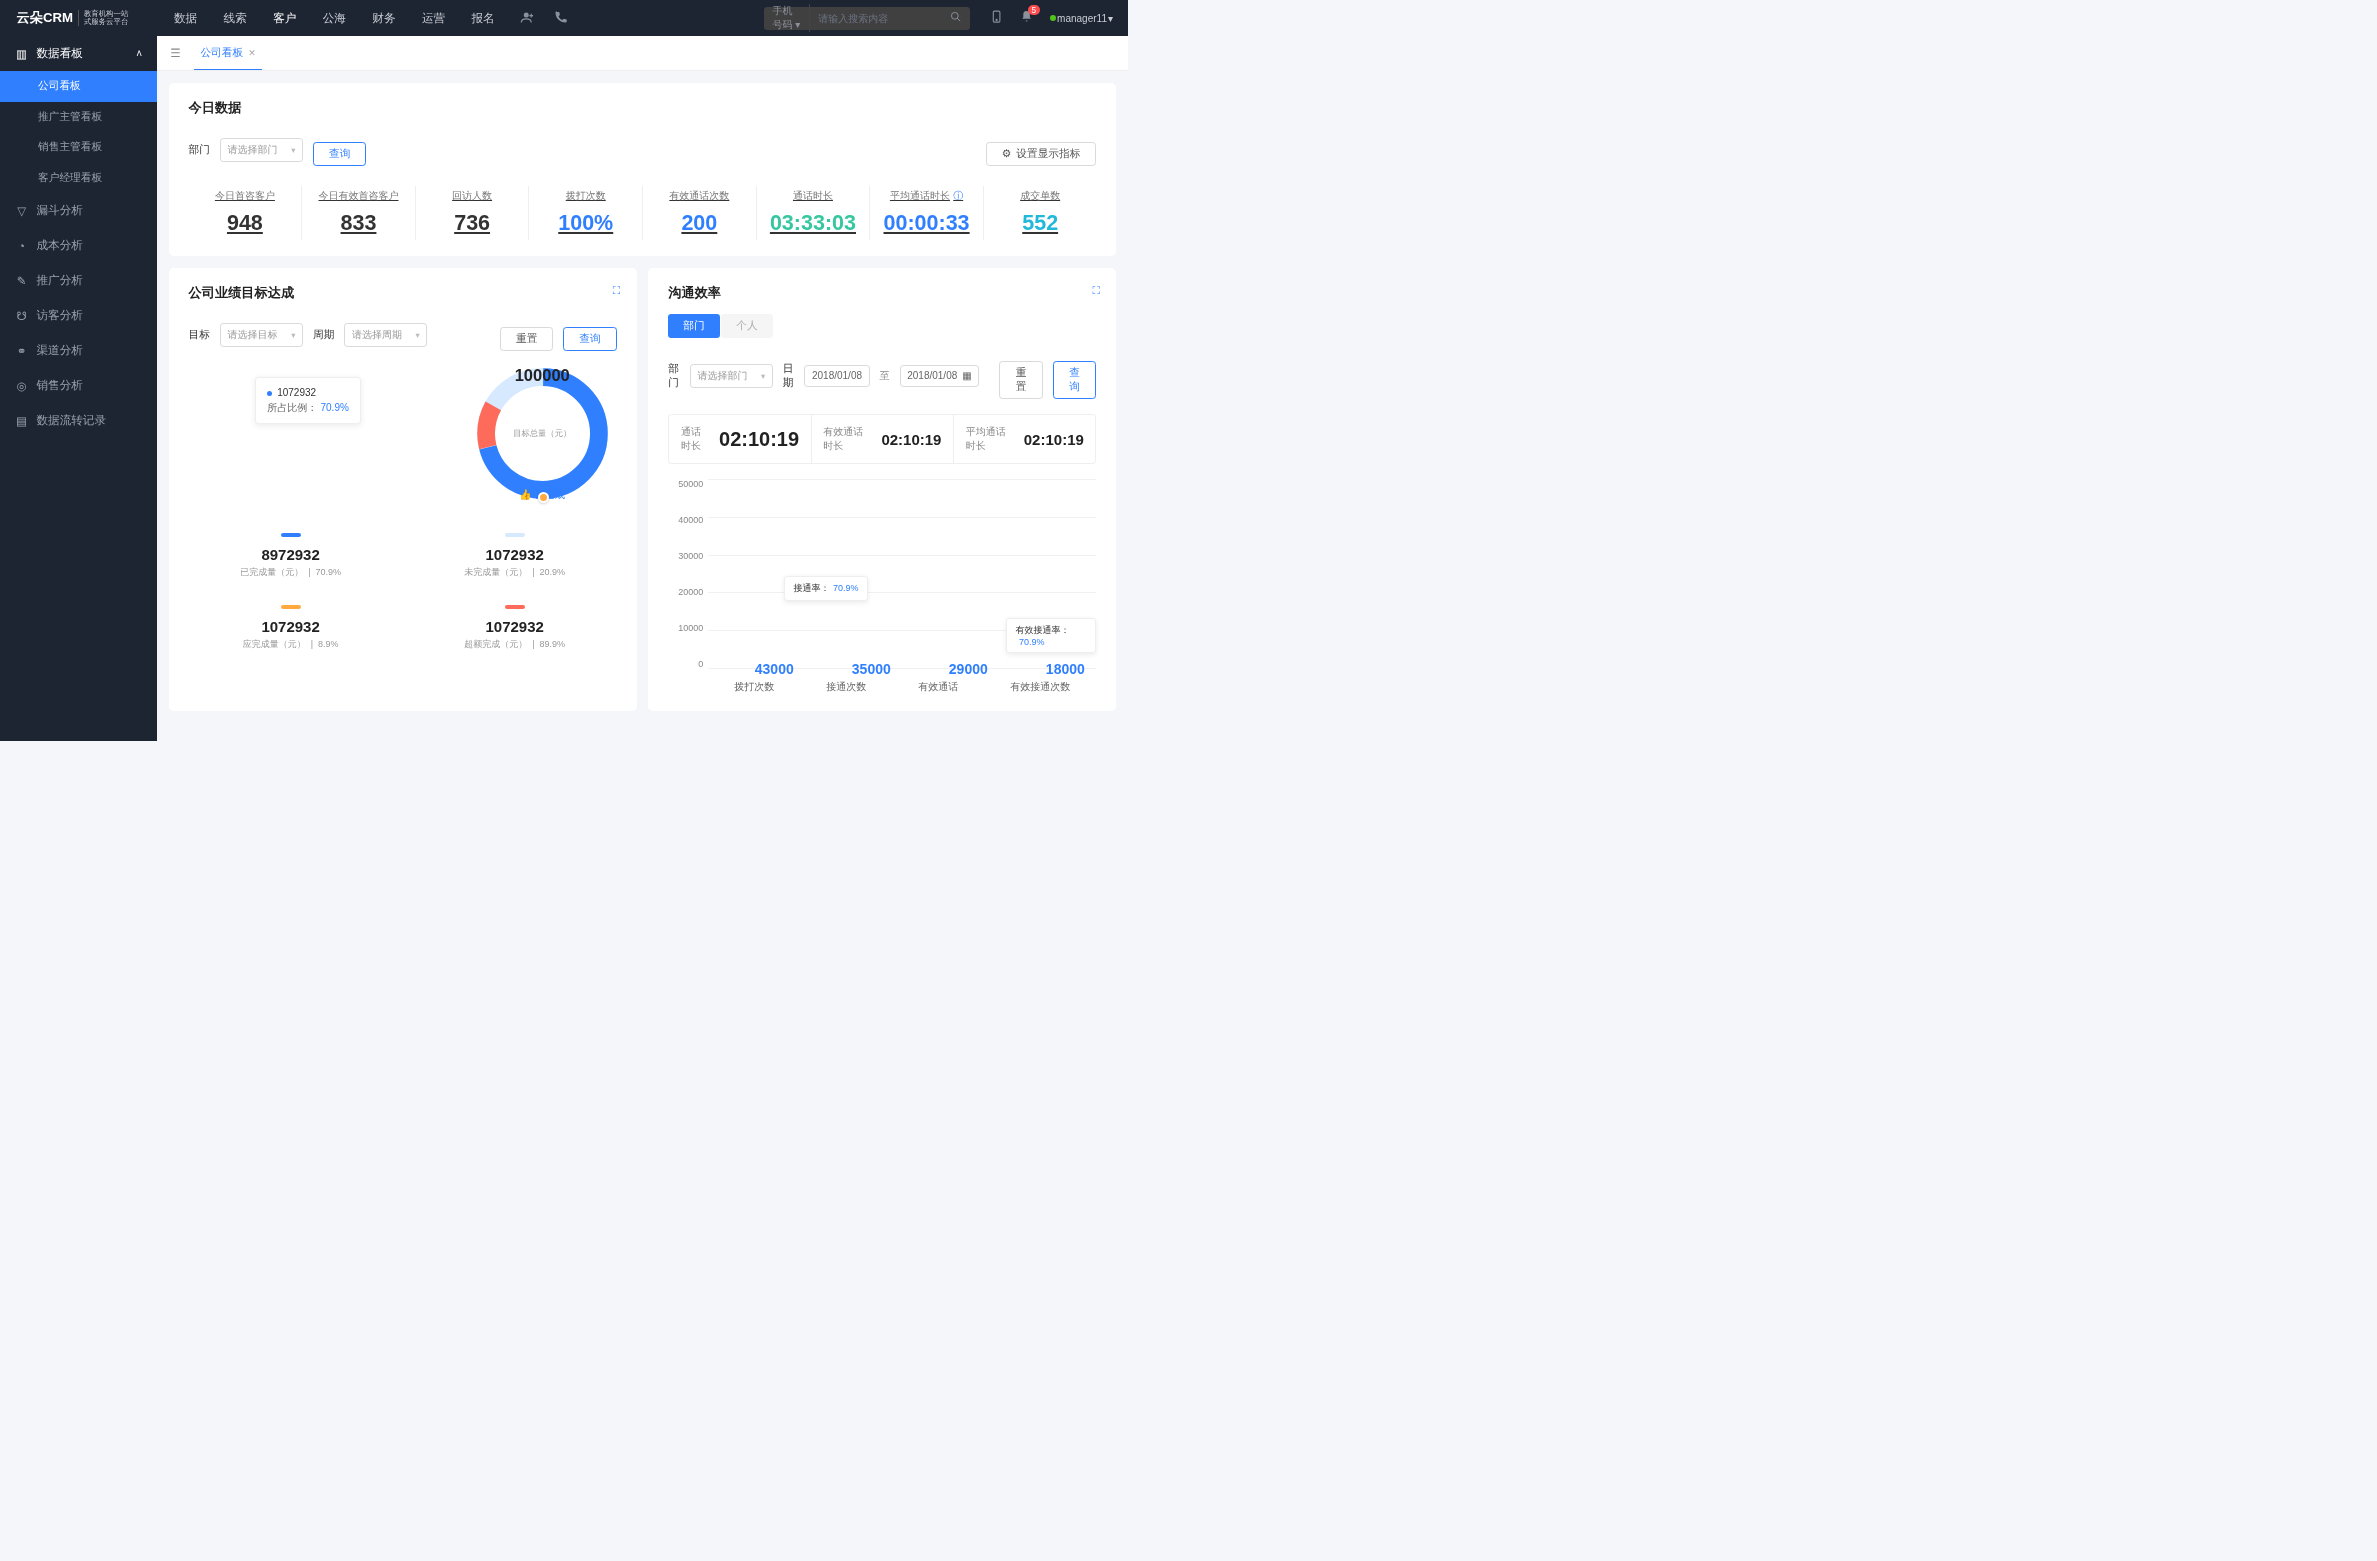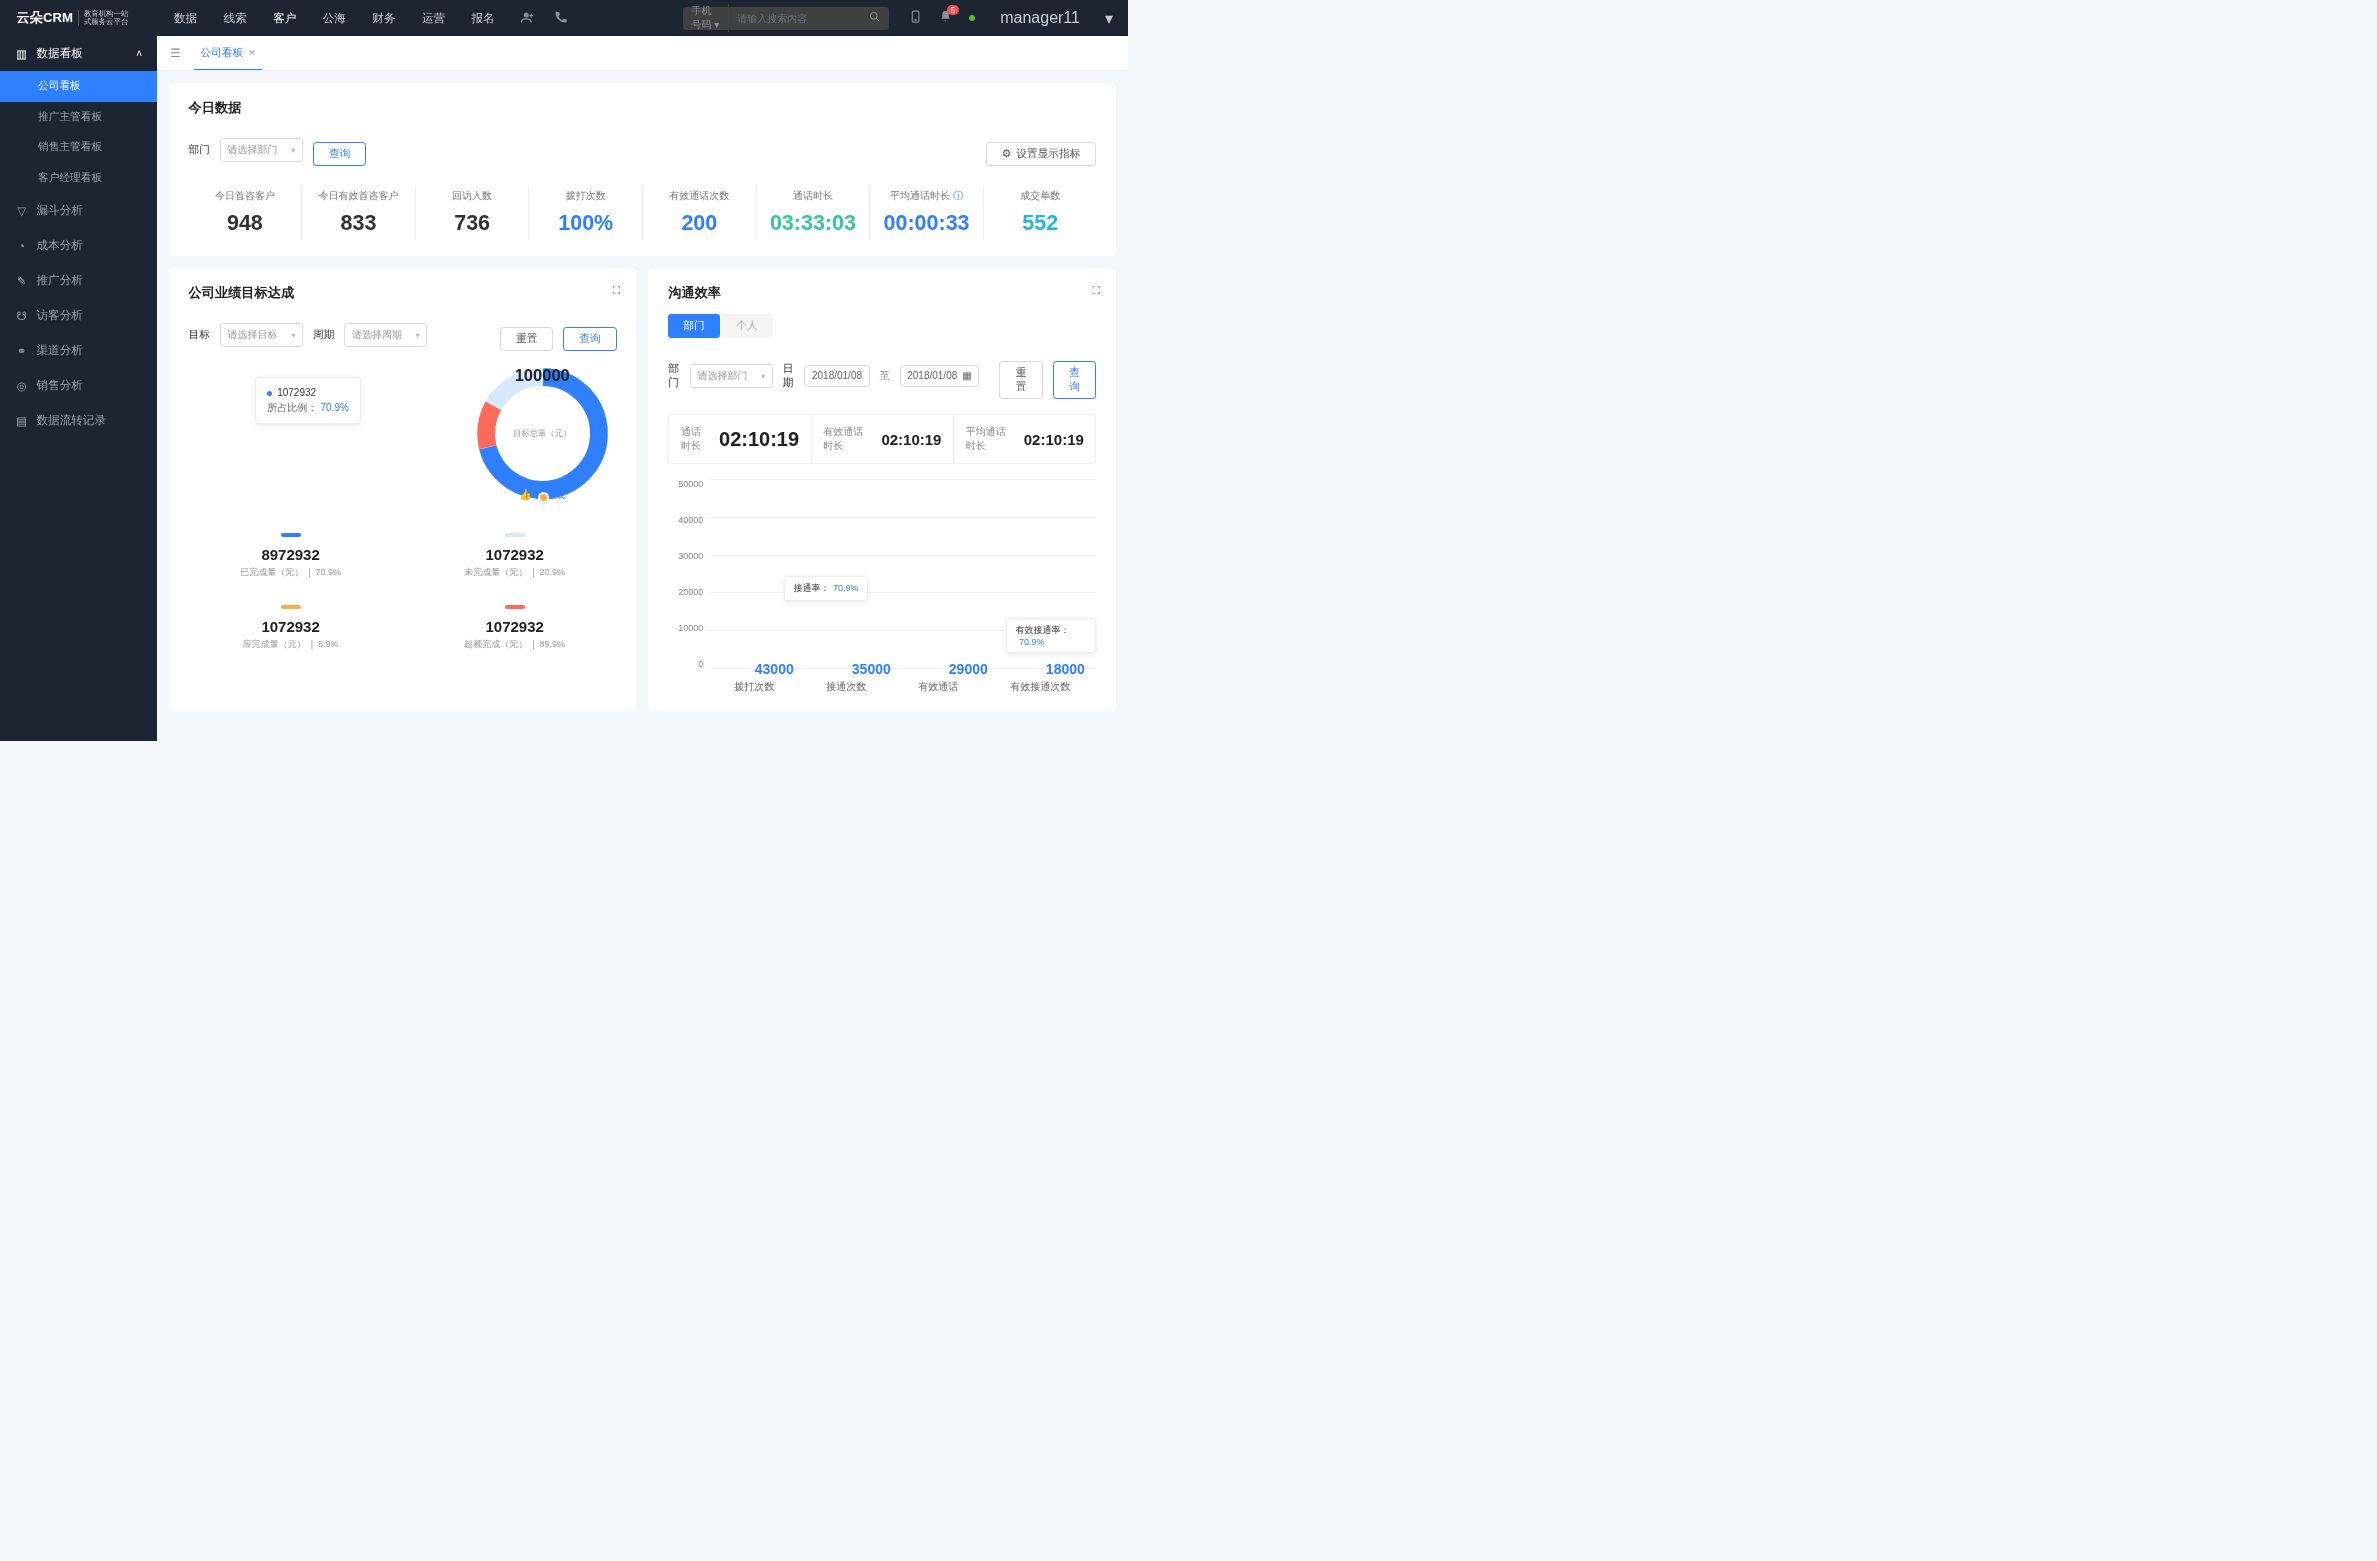--- a/index.html
+++ b/index.html
@@ -17,21 +17,21 @@
 .header-icons { display: flex; gap: 18px; margin-left: 25px; }
 .header-icon { color: #8b909b; cursor: pointer; }
 .search-box { margin-left: auto; display: flex; align-items: center; background: #404040; border-radius: 3.3px; height: 23px; padding: 0 8.3px; width: 206px; }
 .search-select { color: #8b909b; font-size: 10px; padding-right: 6.6px; border-right: 0.8px solid #444; }
 .search-input { background: none; border: none; color: #c9ccd3; font-size: 10px; padding-left: 8.3px; flex: 1; outline: none; }
 .search-input::placeholder { color: #6b7280; }
 .search-icon { color: #8b909b; }
 .header-right { display: flex; align-items: center; gap: 16.5px; margin-left: 20px; margin-right: 15px; }
 .badge-wrap { position: relative; }
 .badge { position: absolute; top: -5px; right: -6.6px; background: #ff4d4f; color: #fff; font-size: 8.3px; border-radius: 6.6px; padding: 0 3.3px; min-width: 11.6px; text-align: center; }
-.user { display: flex; align-items: center; gap: 25px; color: #c9ccd3; font-size: 16px; }
+.user { display: flex; align-items: center; gap: 1px; color: #c9ccd3; font-size: 10px; }
 .user-dot { width: 6.6px; height: 6.6px; background: #52c41a; border-radius: 50%; }
 
 
 .body { flex: 1; display: flex; overflow: hidden; }
 .sidebar { width: 157px; background: #1d2533; color: #c9ccd3; overflow-y: auto; }
 .side-group { display: flex; align-items: center; padding: 10px 15px; gap: 8.3px; cursor: pointer; font-size: 11.6px; }
 .side-group.expanded { color: #fff; }
 .side-group .chev { margin-left: auto; font-size: 10px; }
 .side-sub { padding: 8.3px 15px 8.3px 38px; cursor: pointer; font-size: 10.7px; color: #9aa0ae; }
 .side-sub.active { background: #2f7fff; color: #fff; }
@@ -52,21 +52,21 @@
 .filter-row { display: flex; align-items: center; gap: 10px; margin-top: 16.5px; }
 .label { font-size: 10.7px; color: #333; }
 .select { display: flex; align-items: center; justify-content: space-between; border: 0.8px solid #d9d9d9; border-radius: 3.3px; padding: 4.1px 6.6px; font-size: 10px; color: #999; min-width: 83px; cursor: pointer; }
 .chev-sm { font-size: 8.3px; color: #bbb; }
 .btn { border: 0.8px solid #d9d9d9; background: #fff; border-radius: 3.3px; padding: 4.1px 15px; font-size: 10.7px; cursor: pointer; color: #555; margin-top: 8px; }
 .btn.primary { border-color: #2f7fff; color: #2f7fff; }
 .btn.ghost { display: flex; align-items: center; gap: 5px; }
 .spacer { flex: 1; }
 
 
-.stats { display: flex; margin-top: 20px; }
+.stats { display: flex; margin-top: 20px; text-decoration: underline; }
 .stat { flex: 1; text-align: center; border-right: 0.8px solid #eee; padding: 3.3px 0; }
 .stat:last-child { border-right: none; }
 .stat-label { font-size: 10px; color: #777; display: flex; justify-content: center; align-items: center; gap: 3.3px; }
 .stat-value { font-size: 21.5px; font-weight: 600; margin-top: 8.3px; }
 .c-blue { color: #2f7fff; }
 .c-green { color: #36c6a0; }
 .c-cyan { color: #22b8d9; }
 .info-icon { color: #2f7fff; font-size: 10px; }
 
 

